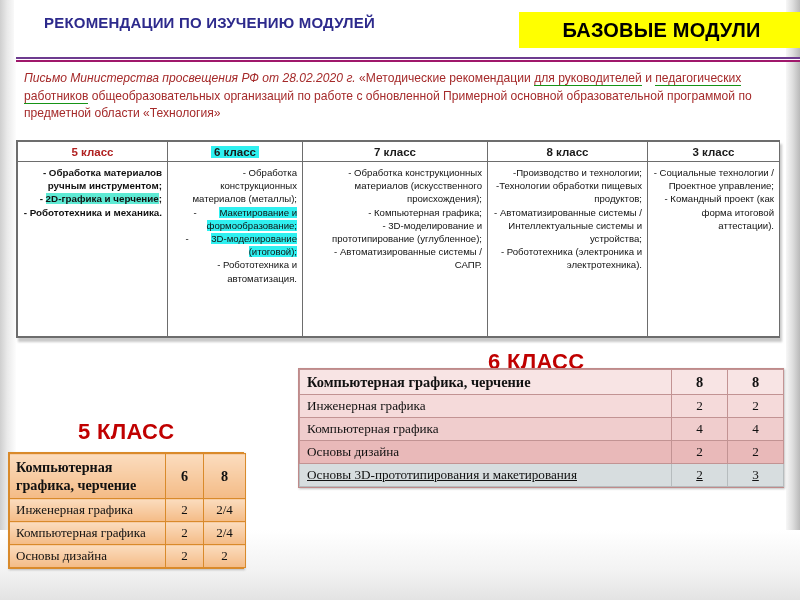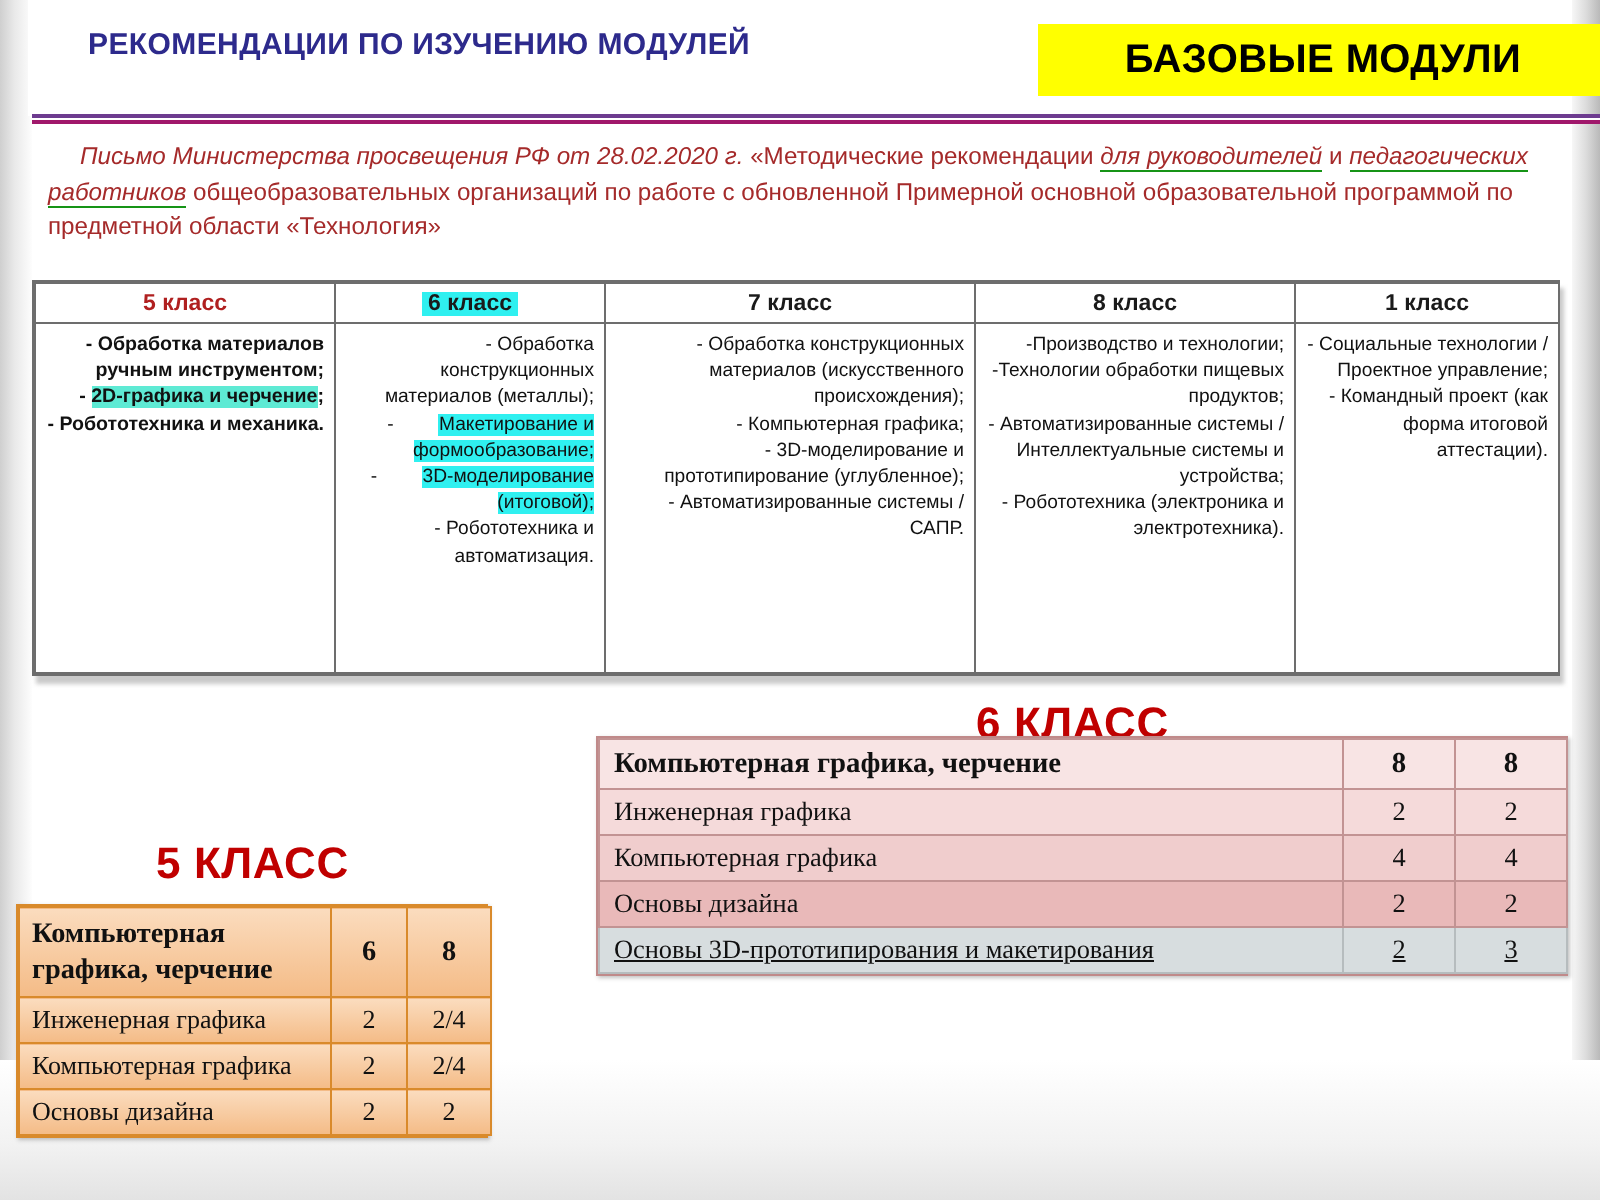--- a/index.html
+++ b/index.html
@@ -56,25 +56,24 @@
       #ffffff 38%, #ffffff 56%,
       #a0186b 56%, #a0186b 100%);
   }
 
   
   #ministry-note {
     position: absolute; left: 24px; top: 70px; width: 756px;
     font-size: 12.1px; line-height: 17.5px;
     color: #a52a2a;
   }
-  #ministry-note .ital { font-style: italic; margin-left: 16px; }
+  #ministry-note .ital { font-style: italic; }
   #ministry-note .ul-green {
     border-bottom: 1.6px solid #169416;
     padding-bottom: 0px;
-    font-style: italic;
   }
 
   
   #main-table-shadow {
     position: absolute; left: 18px; top: 144px;
     width: 764px; height: 198px;
     background: #c9c9c9;
     filter: blur(1px);
   }
   #main-table-wrap {
@@ -232,21 +231,21 @@
         <col style="width:185px">
         <col style="width:160px">
         <col style="width:132px">
     </colgroup>
     <thead>
       <tr>
         <th class="grade5">5 класс</th>
         <th><span class="hl-cyan">6 класс</span></th>
         <th>7 класс</th>
         <th>8 класс</th>
-        <th>1 класс</th>
+        <th>3 класс</th>
       </tr>
     </thead>
     <tbody>
       <tr>
         <td class="bold-col">- Обработка материалов ручным инструментом;<br>- <span class="hl-pink">2D-графика и черчение</span>;<br>- Робототехника и механика.<br></td>
         <td>-  Обработка конструкционных материалов (металлы);<br>- <span class="hl-cyan-inline">Макетирование и формообразование;</span><br>- <span class="hl-cyan-inline">3D-моделирование (итоговой);</span><br>- Робототехника и автоматизация.<br></td>
         <td>- Обработка конструкционных материалов (искусственного происхождения);<br>- Компьютерная графика;<br>- 3D-моделирование и прототипирование (углубленное);<br> - Автоматизированные системы / САПР.<br></td>
         <td>-Производство и технологии;<br>-Технологии обработки пищевых продуктов;<br>- Автоматизированные системы / Интеллектуальные системы и устройства;<br>- Робототехника (электроника и электротехника).<br></td>
         <td>- Социальные технологии / Проектное управление;<br>- Командный проект (как форма итоговой аттестации).<br></td>
       </tr>

